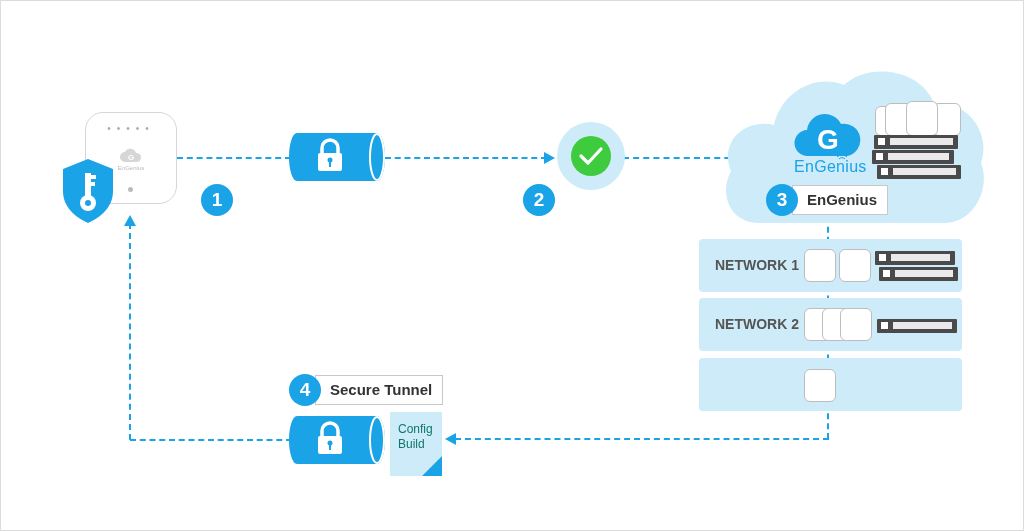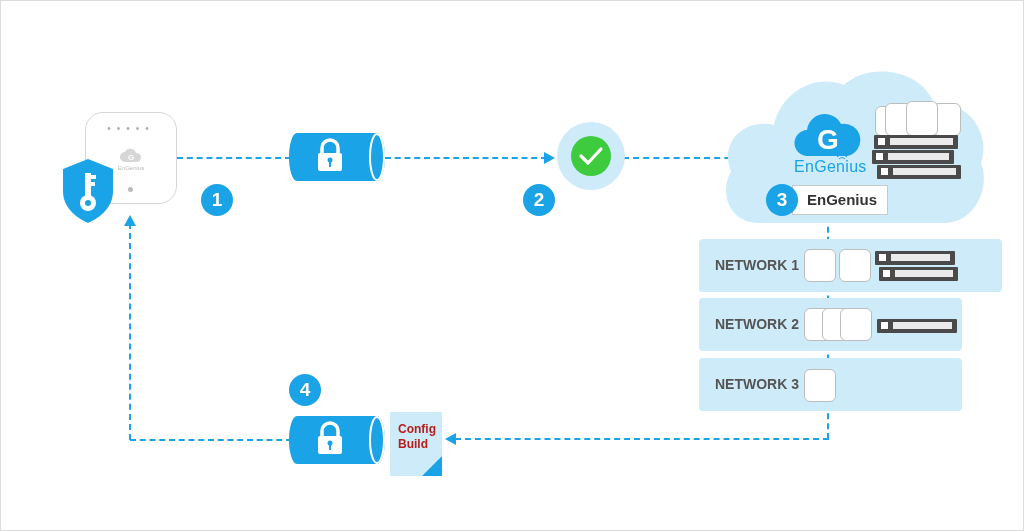--- a/index.html
+++ b/index.html
@@ -118,21 +118,21 @@
   <div class="switch" style="left:876px; top:164px; width:84px;">
       <div class="port1"></div>
       <div class="ports"></div>
     </div>
 
   <div class="step" style="left:765px; top:183px;">
     <div class="num">3</div>
     <div class="lbl">EnGenius</div>
   </div>
 
-  <div class="network" style="top:238px;padding-left:40px;">
+  <div class="network" style="top:238px;">
     <div class="nlabel">NETWORK 1</div>
     <div class="ap ap-s" style="left:105px; top:10px; width:30px; height:31px;"></div>
     <div class="ap ap-s" style="left:140px; top:10px; width:30px; height:31px;"></div>
     <div class="switch" style="left:176px; top:12px; width:80px;">
         <div class="port1"></div>
         <div class="ports"></div>
       </div>
     <div class="switch" style="left:180px; top:28px; width:79px;">
         <div class="port1"></div>
         <div class="ports"></div>
@@ -144,41 +144,41 @@
     <div class="ap ap-s" style="left:105px; top:10px; width:30px; height:31px;"></div>
     <div class="ap ap-s" style="left:123px; top:10px; width:30px; height:31px;"></div>
     <div class="ap ap-s" style="left:141px; top:10px; width:30px; height:31px;"></div>
     <div class="switch" style="left:178px; top:21px; width:80px;">
         <div class="port1"></div>
         <div class="ports"></div>
       </div>
   </div>
 
   <div class="network" style="top:357px;">
-    <div class="nlabel">NETWORK 3</div>
     <div class="ap ap-s" style="left:105px; top:11px; width:30px; height:31px;"></div>
   </div>
 
   <div class="step" style="left:288px; top:373px;">
     <div class="num">4</div>
+    <div class="lbl">Secure Tunnel</div>
   </div>
 
   <svg class="tunnel" style="left:288px; top:414px;" width="100" height="50" viewBox="0 0 100 50">
     <path d="M8 1 L88 1 A8 24 0 0 1 88 49 L8 49 A8 24 0 0 1 8 1 Z" fill="#1aa3e6"></path>
     <ellipse cx="88" cy="25" rx="7" ry="23" fill="#1aa3e6" stroke="#fff" stroke-width="2"></ellipse>
     <g>
       <path d="M33 22 L33 16 A8 8 0 0 1 49 16 L49 22" fill="none" stroke="#fff" stroke-width="3.5"></path>
       <rect x="29" y="21" width="24" height="18" rx="2" fill="#fff"></rect>
       <circle cx="41" cy="28" r="2.5" fill="#1aa3e6"></circle>
       <rect x="40" y="29" width="2" height="6" fill="#1aa3e6"></rect>
     </g>
   </svg>
 
   <svg class="abs" style="left:389px; top:411px;" width="54" height="64" viewBox="0 0 54 64">
     <path d="M0 0 L52 0 L52 44 L32 64 L0 64 Z" fill="#cdebf8"></path>
     <path d="M52 44 L32 64 L52 64 Z" fill="#1aa3e6"></path>
   </svg>
-  <div class="abs" style="left:397px; top:421px; color:#b91c1c; font-size:12px; font-weight:bold; line-height:15px;">
+  <div class="abs" style="left:397px; top:421px; color:#0f766e; font-size:12px; font-weight:normal; line-height:15px;">
     <div>Config</div>
     <div>Build</div>
   </div>
 
 </div>
 
 </body></html>

